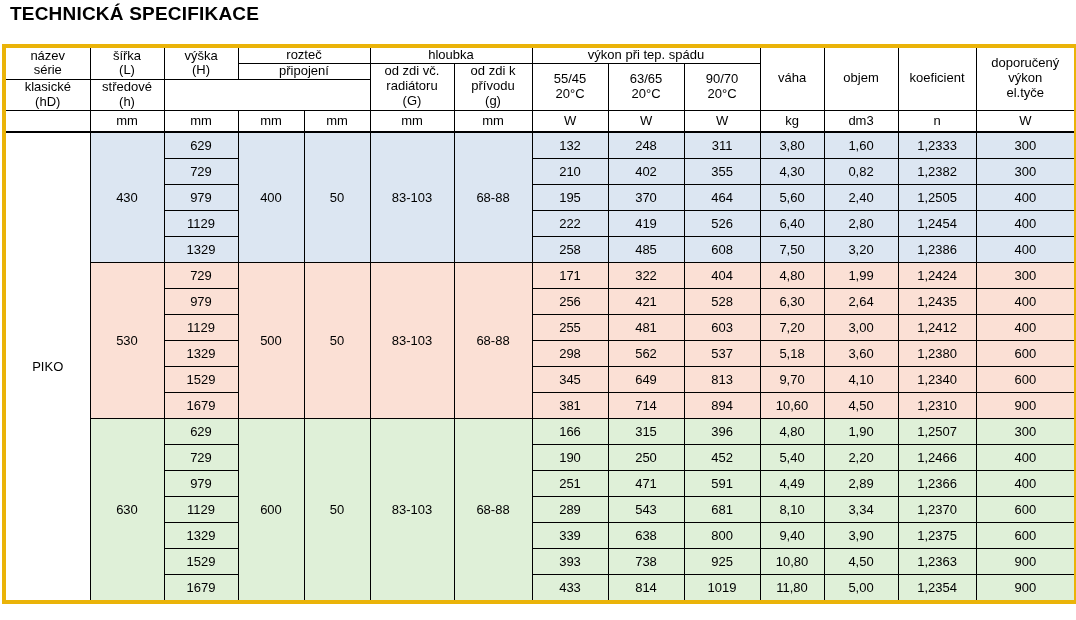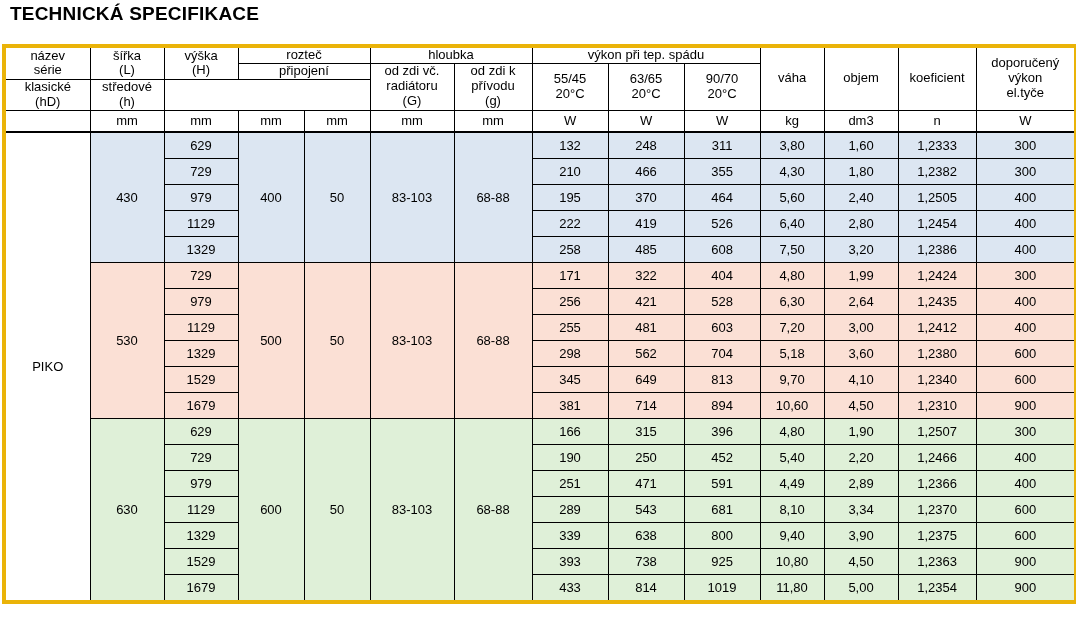--- a/index.html
+++ b/index.html
@@ -170,24 +170,24 @@
         <td class="thick-top">248</td>
         <td class="thick-top">311</td>
         <td class="thick-top">3,80</td>
         <td class="thick-top">1,60</td>
         <td class="thick-top">1,2333</td>
         <td class="thick-top">300</td>
       </tr>
       <tr class="data-row grp-blue">
         <td>729</td>
         <td>210</td>
-        <td>466</td>
+        <td>402</td>
         <td>355</td>
         <td>4,30</td>
-        <td>1,80</td>
+        <td>0,82</td>
         <td>1,2382</td>
         <td>300</td>
       </tr>
       <tr class="data-row grp-blue">
         <td>979</td>
         <td>195</td>
         <td>370</td>
         <td>464</td>
         <td>5,60</td>
         <td>2,40</td>
@@ -246,21 +246,21 @@
         <td>603</td>
         <td>7,20</td>
         <td>3,00</td>
         <td>1,2412</td>
         <td>400</td>
       </tr>
       <tr class="data-row grp-peach">
         <td>1329</td>
         <td>298</td>
         <td>562</td>
-        <td>704</td>
+        <td>537</td>
         <td>5,18</td>
         <td>3,60</td>
         <td>1,2380</td>
         <td>600</td>
       </tr>
       <tr class="data-row grp-peach">
         <td>1529</td>
         <td>345</td>
         <td>649</td>
         <td>813</td>

